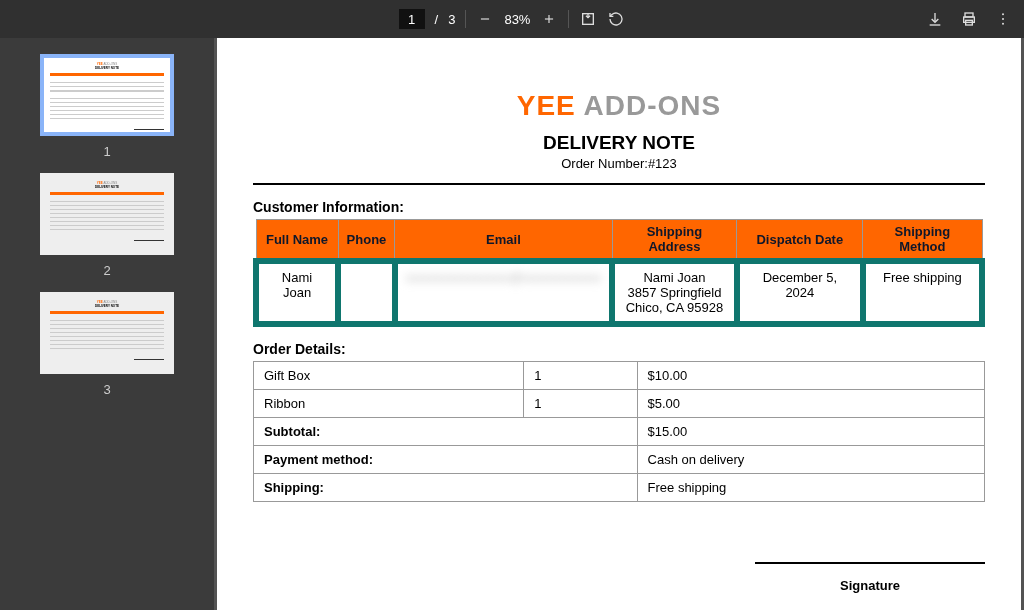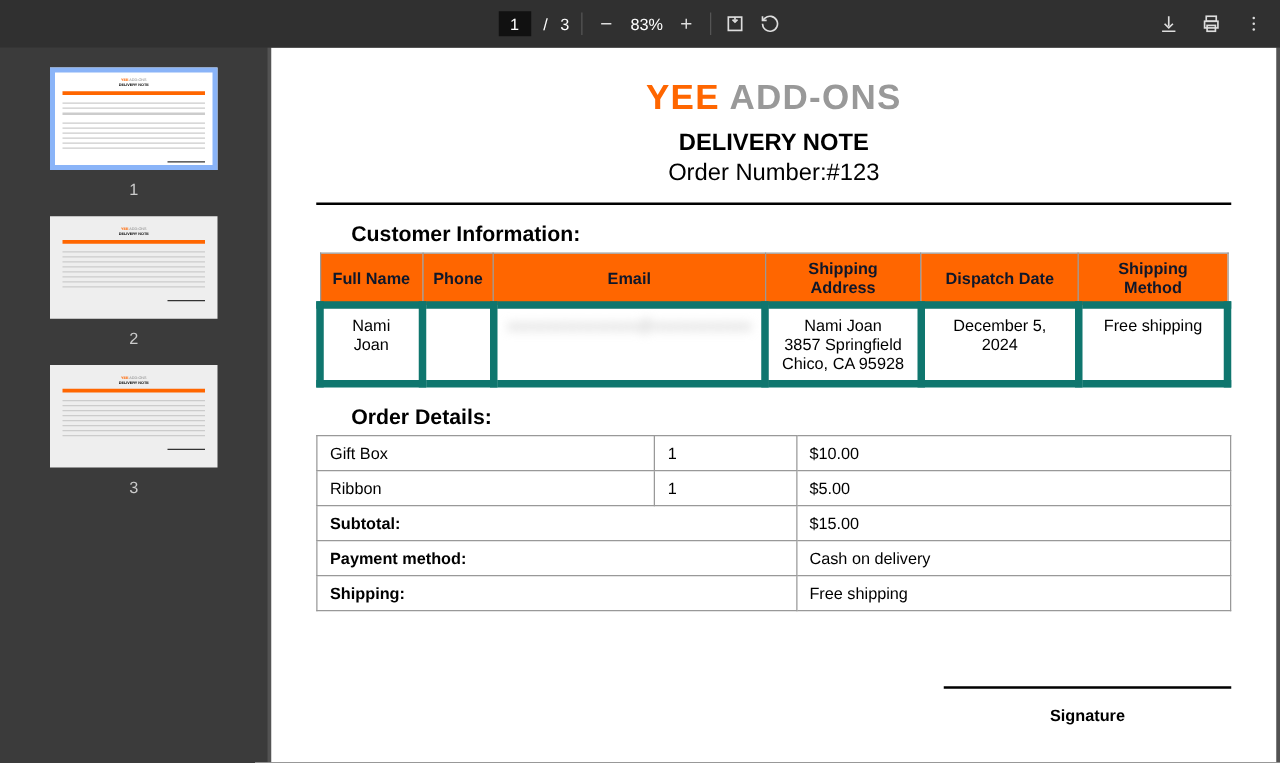--- a/index.html
+++ b/index.html
@@ -108,30 +108,30 @@
       flex: 1;
       background: #535353;
       overflow: auto;
       display: flex;
       justify-content: center;
     }
     .page {
       width: 804px;
       background: #fff;
       margin-top: 0;
-      padding: 24px 36px;
+      padding: 52px 36px;
       color: #000;
     }
     .logo { text-align: center; font-size: 28px; font-weight: bold; letter-spacing: 1px;}
     .logo .y { color: #ff6600; }
     .logo .a { color: #999; }
     .doc-title { text-align: center; font-size: 19px; font-weight: bold; margin-top: 10px; }
-    .order-num { text-align: center; font-size: 19px; margin-top: 2px; }
+    .order-num { text-align: center; font-size: 13px; margin-top: 2px; }
     .hr { border: none; border-top: 2px solid #000; margin-top: 12px; }
-    .section-label { font-size: 17px; font-weight: bold; margin-top: 14px; margin-bottom: 4px; margin-left: 28px; }
+    .section-label { font-size: 14px; font-weight: bold; margin-top: 14px; margin-bottom: 4px; }
 
     table { width: 100%; border-collapse: collapse; font-size: 13px; }
     .customer-table th {
       background: #ff6600;
       color: #0f172a;
       font-weight: bold;
       padding: 4px 8px;
       border: 1px solid #999;
       text-align: center;
     }

